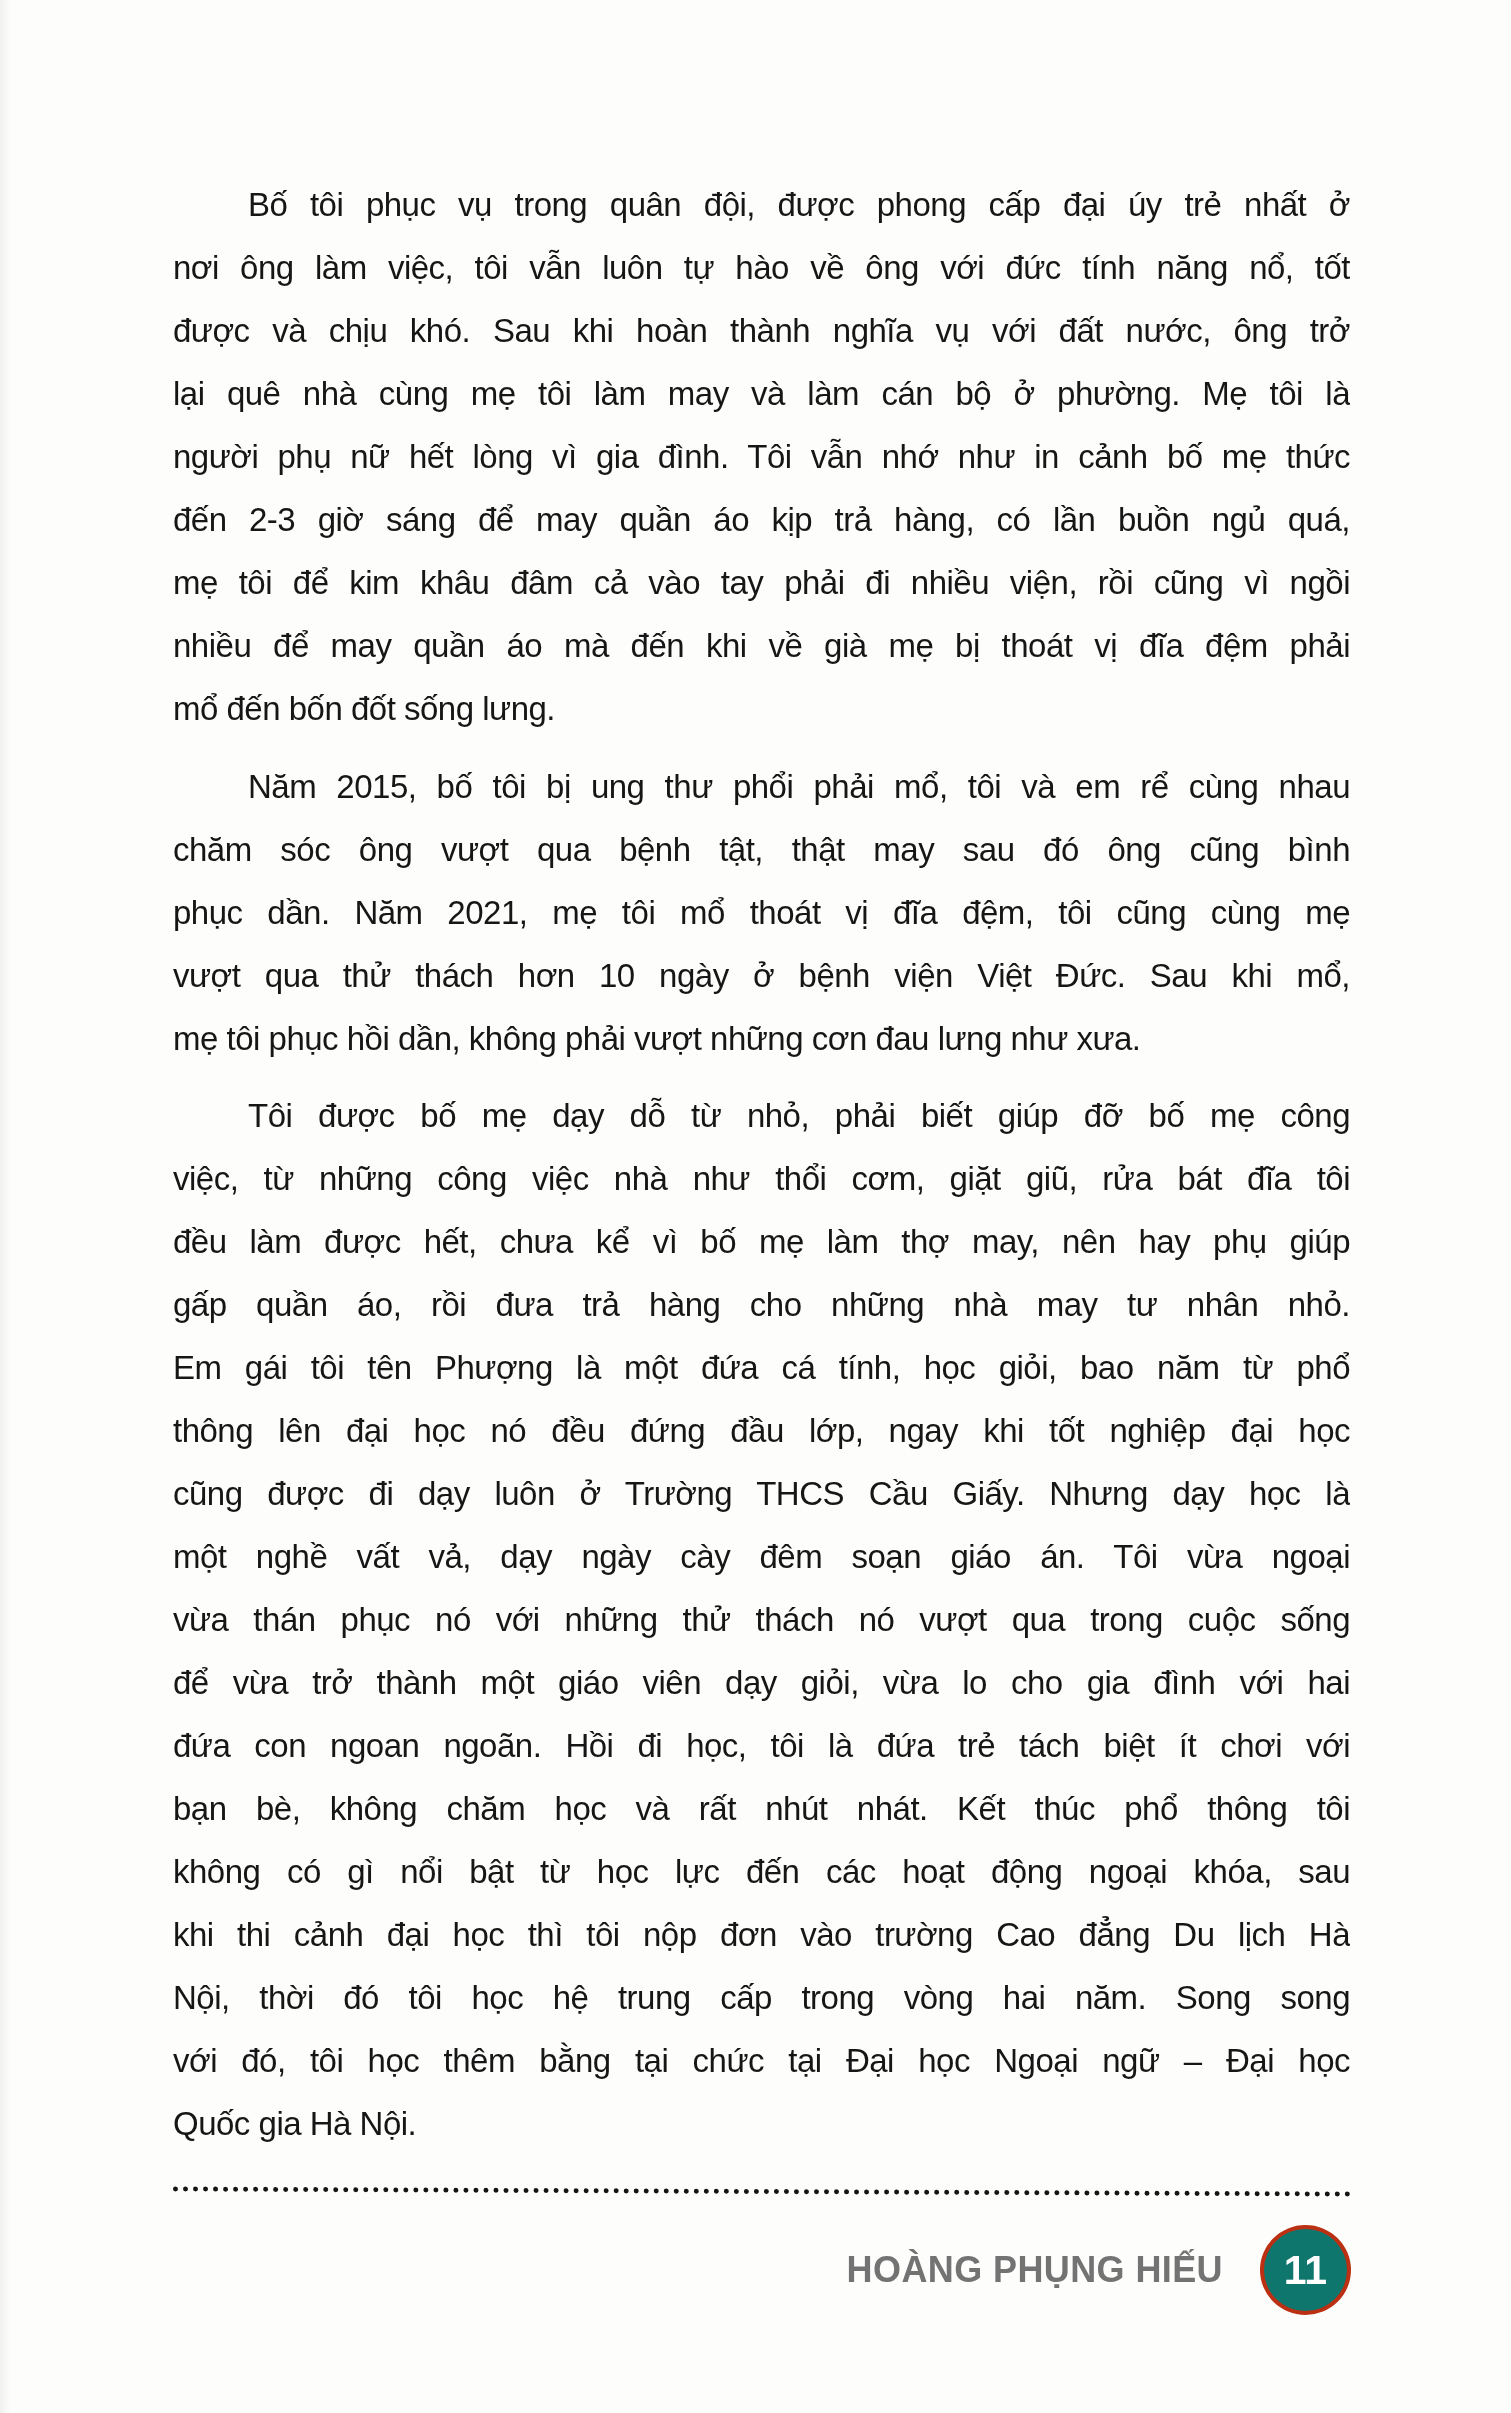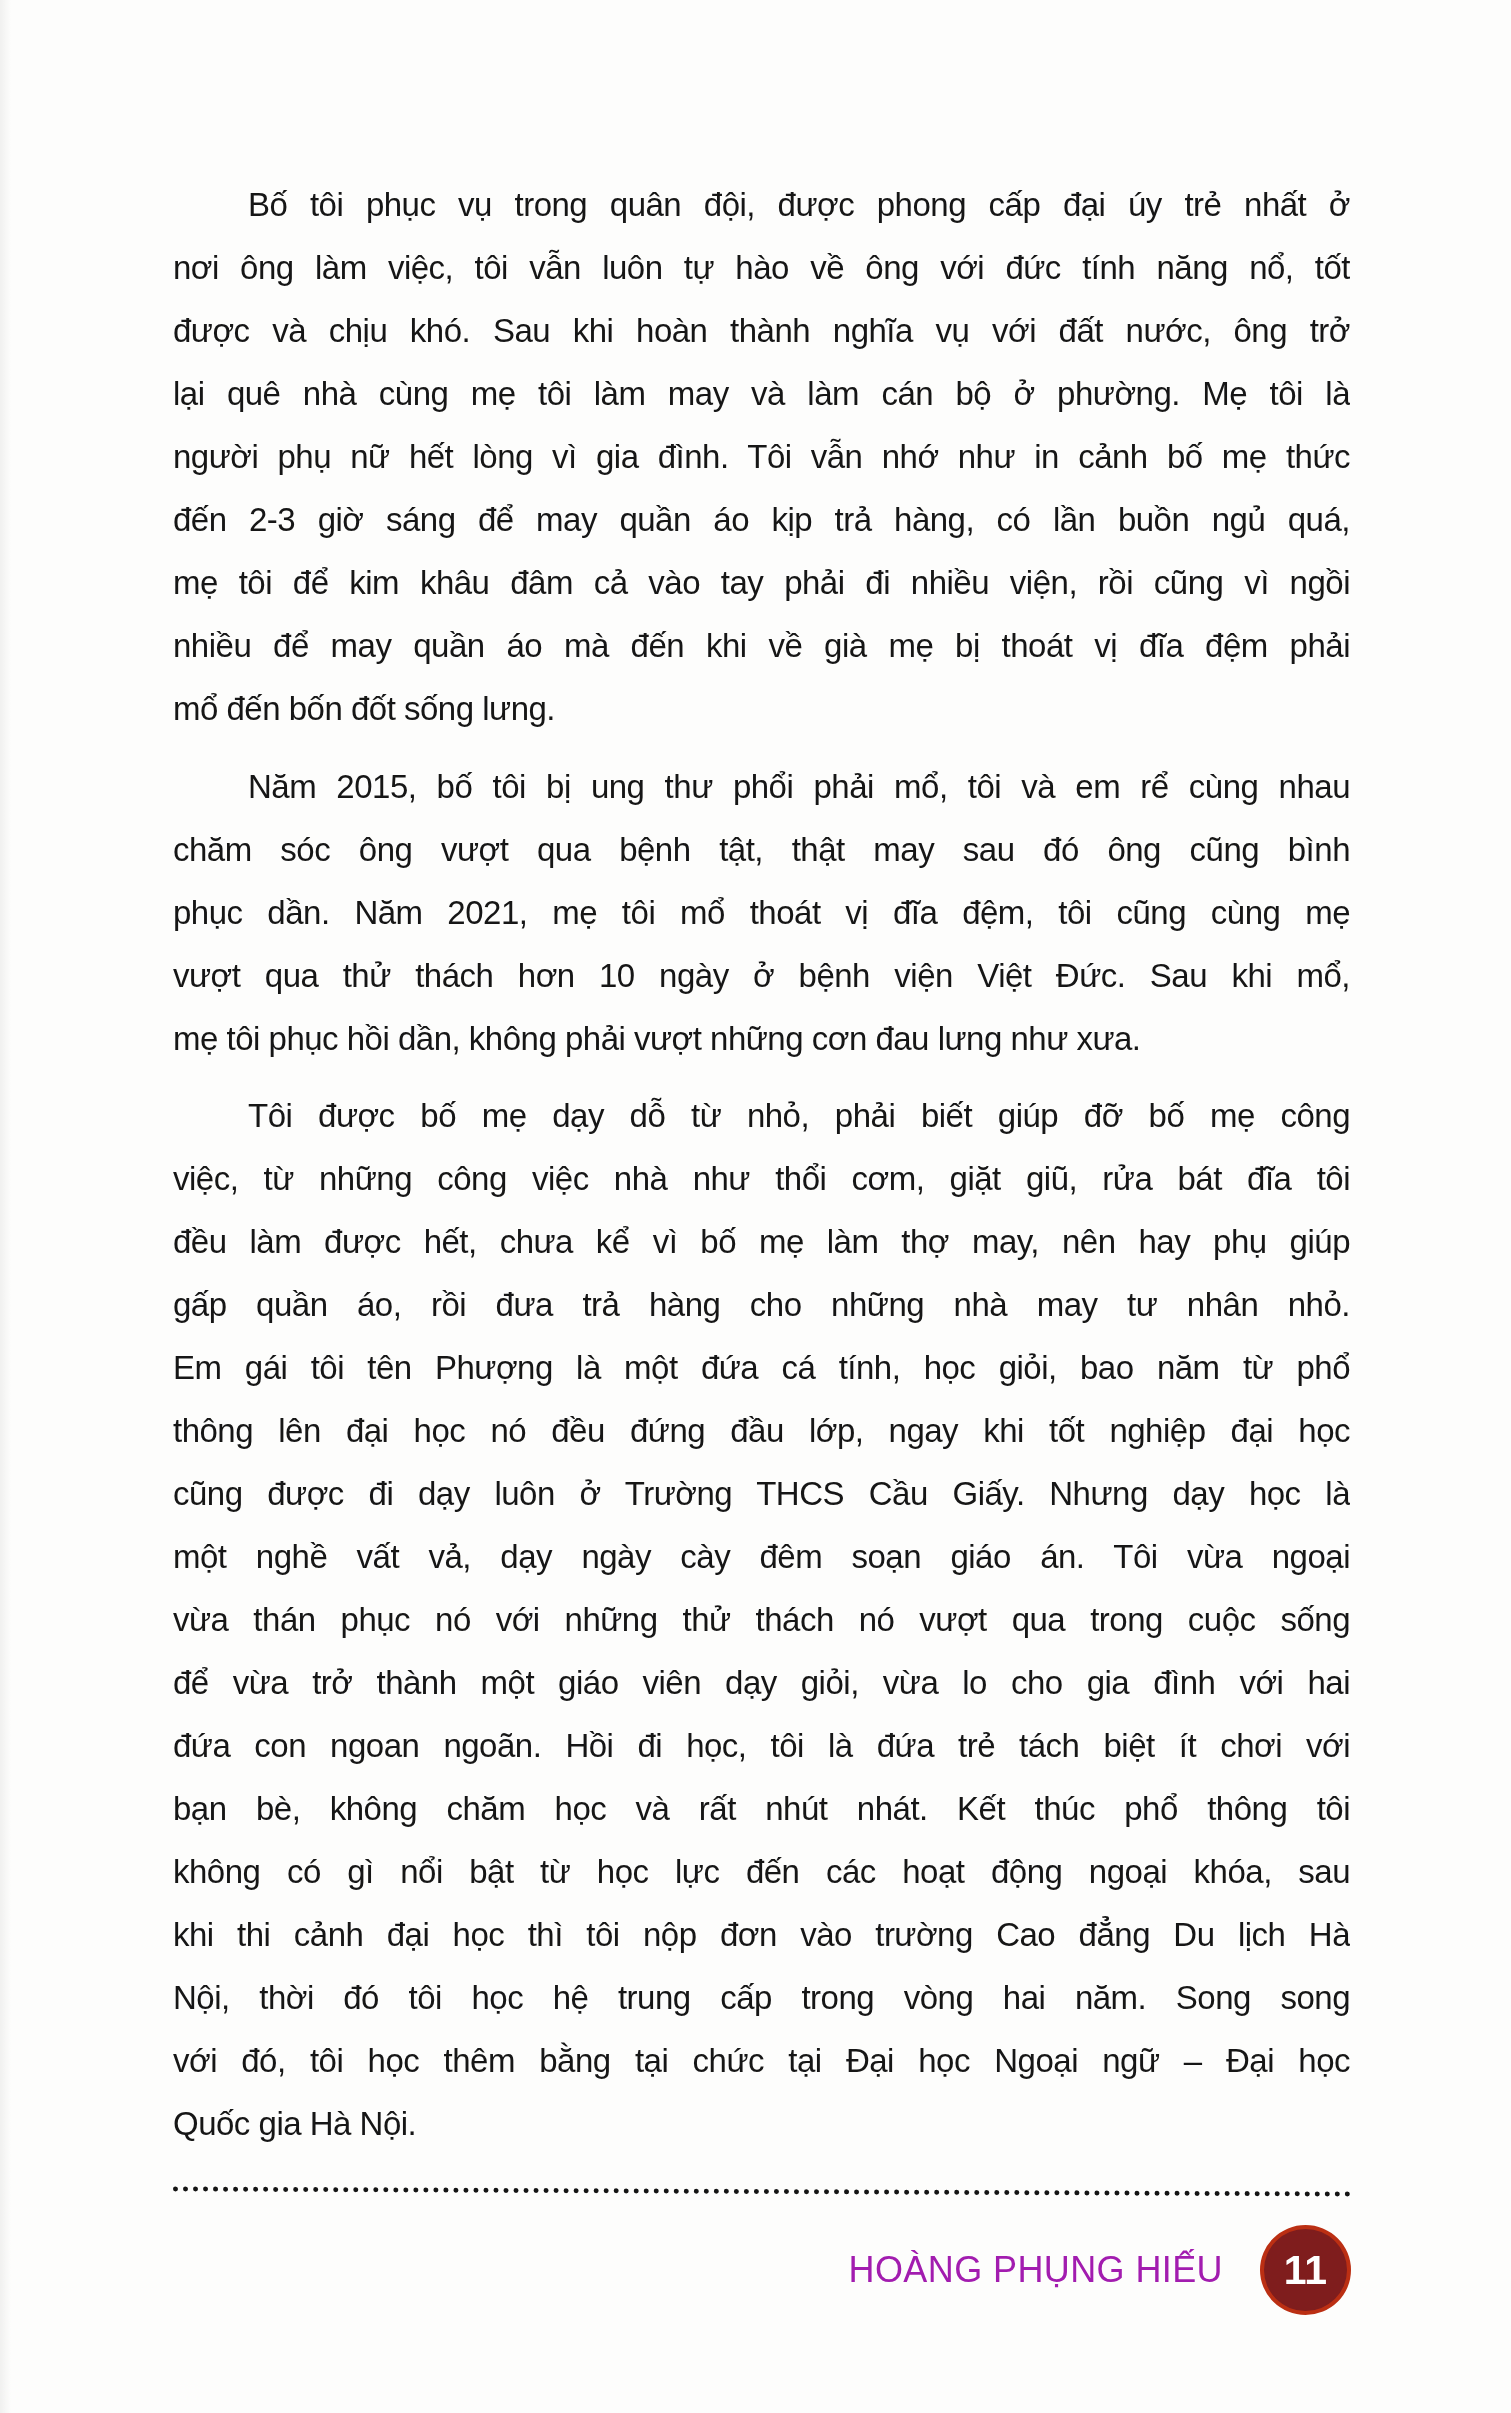--- a/index.html
+++ b/index.html
@@ -62,29 +62,29 @@
     left: 173px;
     top: 2225px;
     width: 1178px;
     display: flex;
     justify-content: flex-end;
     align-items: center;
     gap: 37px;
   }
   .author {
     font-size: 36px;
-    font-weight: normal;
+    font-weight: bold;
     letter-spacing: 0.4px;
-    color: #a21caf;
+    color: #737373;
   }
   .badge {
     width: 91px;
     height: 90px;
     border-radius: 50%;
-    background: #7f1d1d;
+    background: #0f766e;
     border: 4.1px solid #bb2f13;
     box-sizing: border-box;
     display: flex;
     align-items: center;
     justify-content: center;
     color: #ffffff;
     font-size: 41px;
     font-weight: bold;
   }
 </style>

